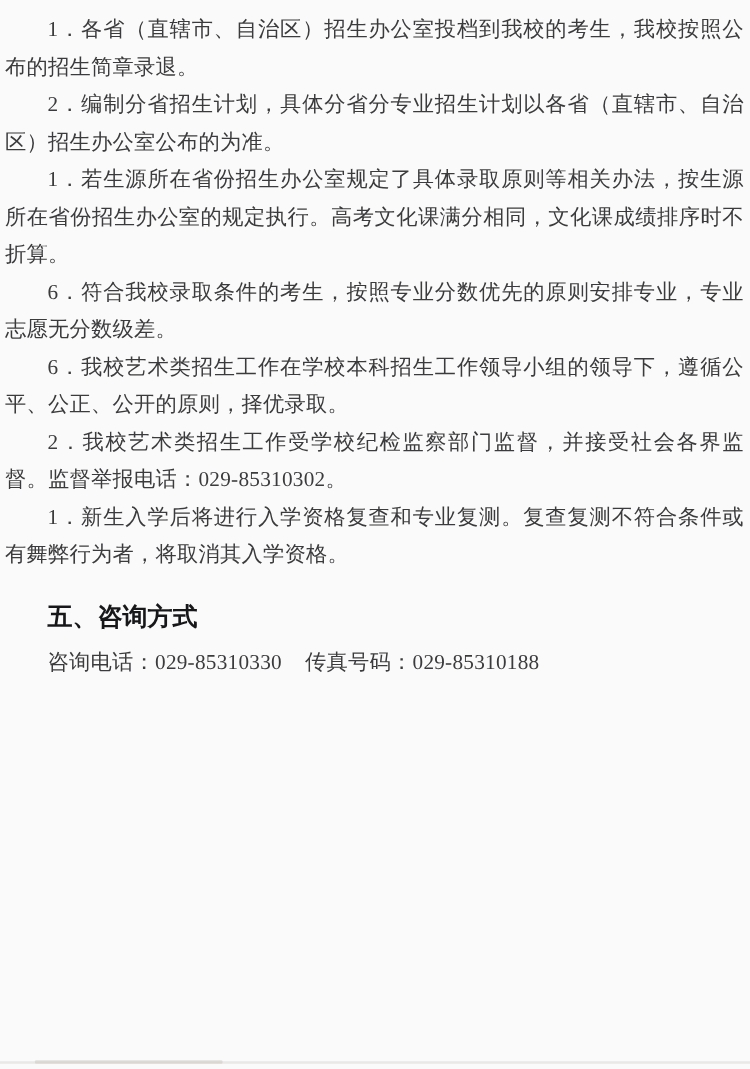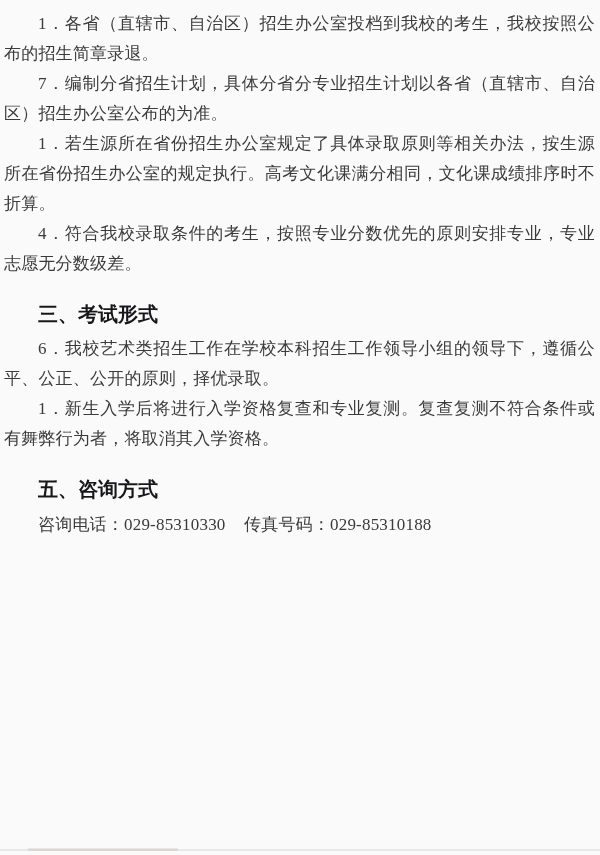--- a/index.html
+++ b/index.html
@@ -71,27 +71,27 @@
     background: rgba(150, 140, 120, 0.18);
     border-radius: 1px;
   }
 </style>
 </head>
 <body>
 
 <div class="page">
 
   <p class="para">1．各省（直辖市、自治区）招生办公室投档到我校的考生，我校按照公布的招生简章录退。</p>
-  <p class="para">7．编制分省招生计划，具体分省分专业招生计划以各省（直辖市、自治区）招生办公室公布的为准。</p>
+  <p class="para">2．编制分省招生计划，具体分省分专业招生计划以各省（直辖市、自治区）招生办公室公布的为准。</p>
   <p class="para">1．若生源所在省份招生办公室规定了具体录取原则等相关办法，按生源所在省份招生办公室的规定执行。高考文化课满分相同，文化课成绩排序时不折算。</p>
-  <p class="para">4．符合我校录取条件的考生，按照专业分数优先的原则安排专业，专业志愿无分数级差。</p>
+  <p class="para">6．符合我校录取条件的考生，按照专业分数优先的原则安排专业，专业志愿无分数级差。</p>
 
-  <h2 class="sec-heading">三、考试形式</h2>
 
   <p class="para">6．我校艺术类招生工作在学校本科招生工作领导小组的领导下，遵循公平、公正、公开的原则，择优录取。</p>
+  <p class="para">2．我校艺术类招生工作受学校纪检监察部门监督，并接受社会各界监督。监督举报电话：029-85310302。</p>
   <p class="para">1．新生入学后将进行入学资格复查和专业复测。复查复测不符合条件或有舞弊行为者，将取消其入学资格。</p>
 
   <h2 class="sec-heading">五、咨询方式</h2>
 
   <div class="contact-row">
     <div class="contact-cell left">
       <span>咨询电话：</span><span>029-85310330</span>
     </div>
     <div class="contact-cell">
       <span>传真号码：</span><span>029-85310188</span>

